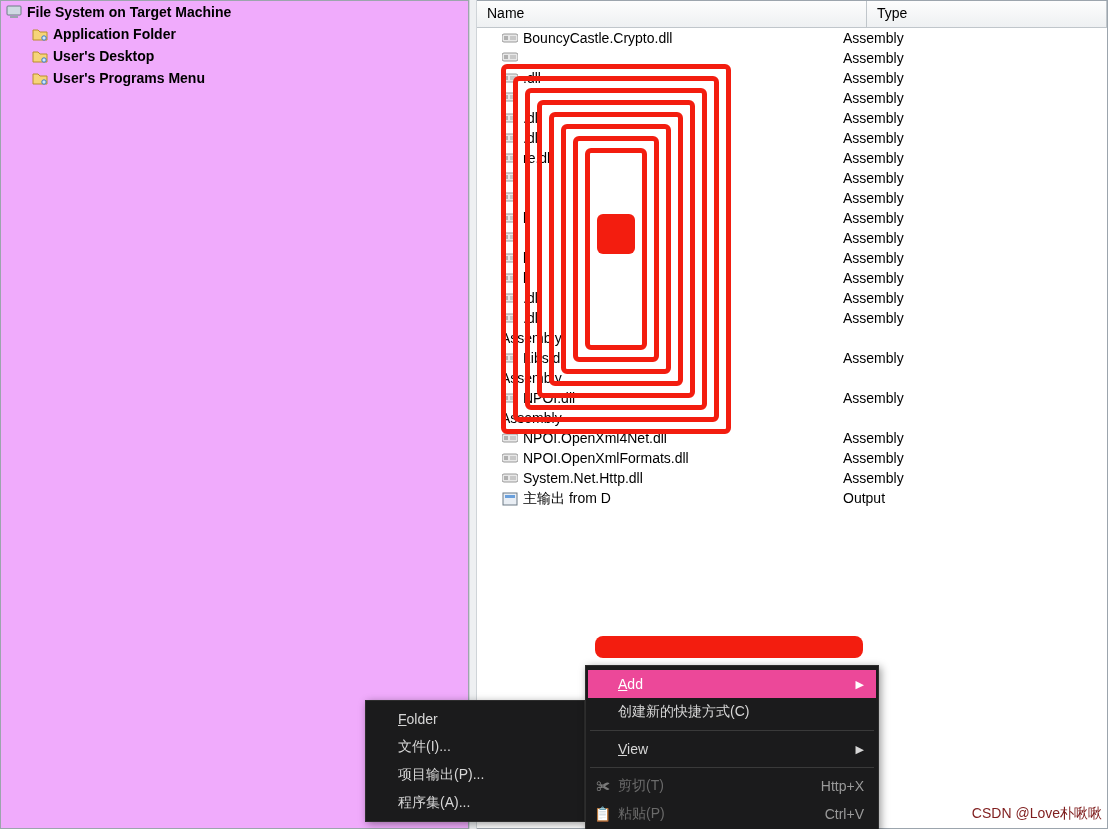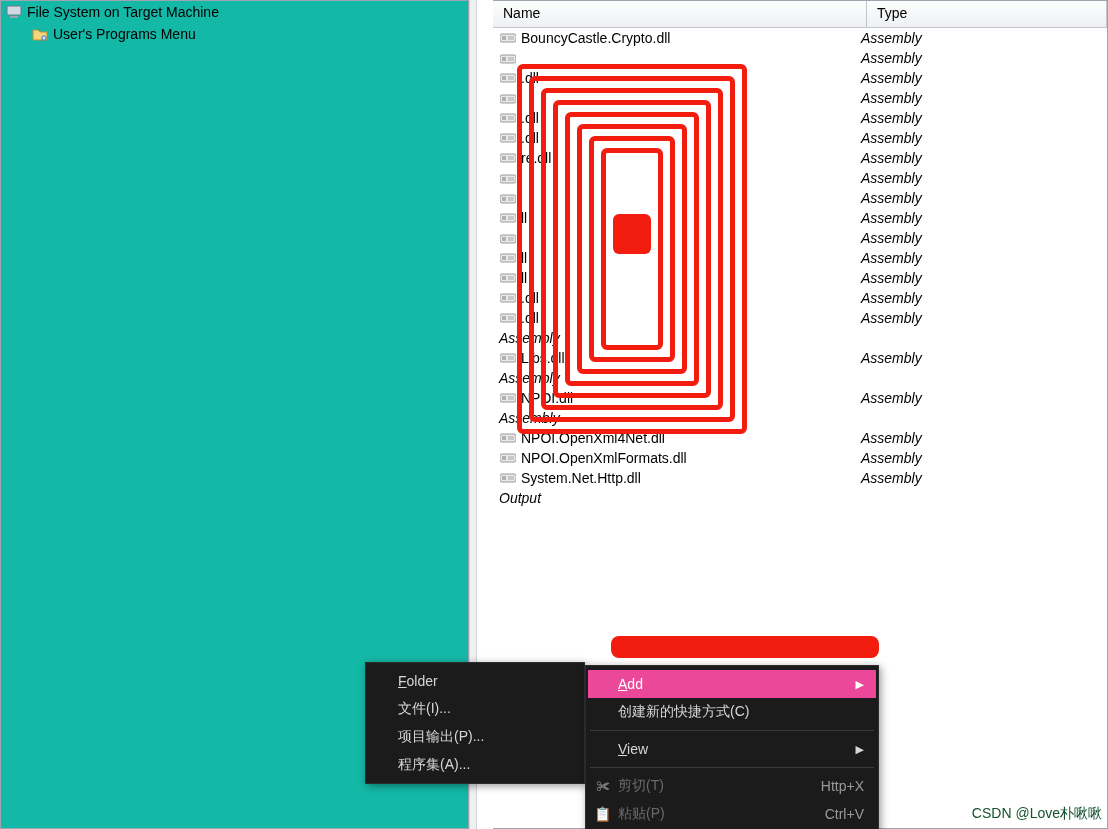--- a/index.html
+++ b/index.html
@@ -14,22 +14,23 @@
     overflow: hidden;
     position: relative;
   }
   .splitter { display: flex; width: 100%; height: 100%; }
 
   
   .tree-panel {
     width: 469px;
     height: 100%;
     border: 1px solid #9ca5ad;
-    background: #14b8a6;
+    background: #f0abfc;
     overflow: auto;
+    font-weight: bold;
   }
   .tree-row {
     display: flex; align-items: center;
     padding: 3px 4px;
     white-space: nowrap;
     cursor: default;
   }
   .tree-row.child { padding-left: 30px; }
   .tree-icon {
     width: 18px; height: 16px;
@@ -47,42 +48,41 @@
   }
 
   
   .list-panel {
     flex: 1; height: 100%;
     border: 1px solid #9ca5ad;
     border-left: none;
     background: #fff;
     display: flex; flex-direction: column;
     position: relative;
-    margin-left: 16px;
   }
   .list-header {
     display: flex;
     background: linear-gradient(#fdfdfd,#eef0f2);
     border-bottom: 1px solid #c0c6cb;
     font-size: 14px;
   }
   .list-header div {
     padding: 4px 10px 6px 10px;
     border-right: 1px solid #c0c6cb;
   }
   .col-name { flex: 1; }
   .col-type { width: 240px; }
 
   .list-body { flex: 1; overflow: auto; position: relative; }
   .list-row {
-    display: flex; align-items: flex-end;
-    padding: 2px 6px;
+    display: flex; align-items: flex-start;
+    padding: 2px 24px;
   }
   .cell-name { flex: 1; display: flex; align-items: center; }
-  .cell-type { width: 240px; font-style: italic; }
+  .cell-type { width: 240px; }
   .item-icon {
     width: 18px; height: 14px;
     display: inline-flex; align-items: center; justify-content: center;
     margin-right: 4px;
   }
 
   
   .redact-stack { position: absolute; pointer-events: none; }
   .redact-stack div {
     position: absolute;
@@ -115,21 +115,21 @@
   .menu-row.disabled { color: #6a6a6a; }
   .menu-row .arrow { margin-left: auto; font-size: 11px; padding-left: 30px;}
   .menu-row .shortcut { margin-left: auto; color: #9a9a9a; padding-left: 30px;}
   .menu-row .micon { position: absolute; left: 6px; width: 18px; text-align:center; color:#7a7a7a; }
   .menu-divider { height: 1px; background: #3a3a3a; margin: 4px 2px; }
   .mnemonic { text-decoration: underline; }
 
   
   .watermark {
     position: absolute; right: 6px; bottom: 6px;
-    color: #14532d; font-size: 14px;
+    color: #7f1d1d; font-size: 14px;
     text-shadow: 0 0 3px #fff;
     pointer-events: none;
   }
 </style>
 </head>
 <body>
 
 <div class="splitter">
 
   <div class="tree-panel">
@@ -143,20 +143,38 @@
       <span class="tree-label">File System on Target Machine</span>
     </div>
     <div id="tree-children">
         <div class="tree-row child">
           <span class="tree-icon">
             <svg width="16" height="14">
               <path d="M1 3h5l2 2h7v8H1z" fill="#f6d479" stroke="#b98e2d"></path>
               <circle cx="12" cy="11" r="2.2" fill="#d0e7ff" stroke="#3a78c2"></circle>
             </svg>
           </span>
+          <span class="tree-label">Application Folder</span>
+        </div>
+        <div class="tree-row child">
+          <span class="tree-icon">
+            <svg width="16" height="14">
+              <path d="M1 3h5l2 2h7v8H1z" fill="#f6d479" stroke="#b98e2d"></path>
+              <circle cx="12" cy="11" r="2.2" fill="#d0e7ff" stroke="#3a78c2"></circle>
+            </svg>
+          </span>
+          <span class="tree-label">User's Desktop</span>
+        </div>
+        <div class="tree-row child">
+          <span class="tree-icon">
+            <svg width="16" height="14">
+              <path d="M1 3h5l2 2h7v8H1z" fill="#f6d479" stroke="#b98e2d"></path>
+              <circle cx="12" cy="11" r="2.2" fill="#d0e7ff" stroke="#3a78c2"></circle>
+            </svg>
+          </span>
           <span class="tree-label">User's Programs Menu</span>
         </div>
       </div>
   </div>
 
   <div class="vsplit"></div>
 
   <div class="list-panel">
     <div class="list-header">
       <div class="col-name">Name</div>
@@ -440,27 +458,36 @@
                 <rect x="0" y="2" width="16" height="8" rx="2" fill="#e8e8e8" stroke="#9a9a9a"></rect>
                 <rect x="2" y="4" width="4" height="4" fill="#b0b0b0"></rect>
                 <rect x="8" y="4" width="6" height="4" fill="#c8c8c8"></rect>
               </svg>
             </span>
             <span>System.Net.Http.dll</span>
           </div>
           <div class="cell-type">Assembly</div>
         </div>
         <div class="list-row">
+          <div class="cell-name">
+            <span class="item-icon">
+              <svg width="16" height="14">
+                <rect x="1" y="1" width="14" height="12" fill="#e9eef4" stroke="#6d7a86"></rect>
+                <rect x="3" y="3" width="10" height="3" fill="#6aa0dc"></rect>
+              </svg>
+            </span>
+            <span>主输出 from D</span>
+          </div>
           <div class="cell-type">Output</div>
         </div>
       </div>
   </div>
 </div>
 
-<div class="menu" style="left:365px; top:662px; width:220px;">
+<div class="menu" style="left:365px; top:700px; width:220px;">
   <div class="menu-row">
     <span><span class="mnemonic">F</span><span id="folder-span">older</span></span>
   </div>
   <div class="menu-row">
     <span>文件(I)...</span>
   </div>
   <div class="menu-row">
     <span>项目输出(P)...</span>
   </div>
   <div class="menu-row">

